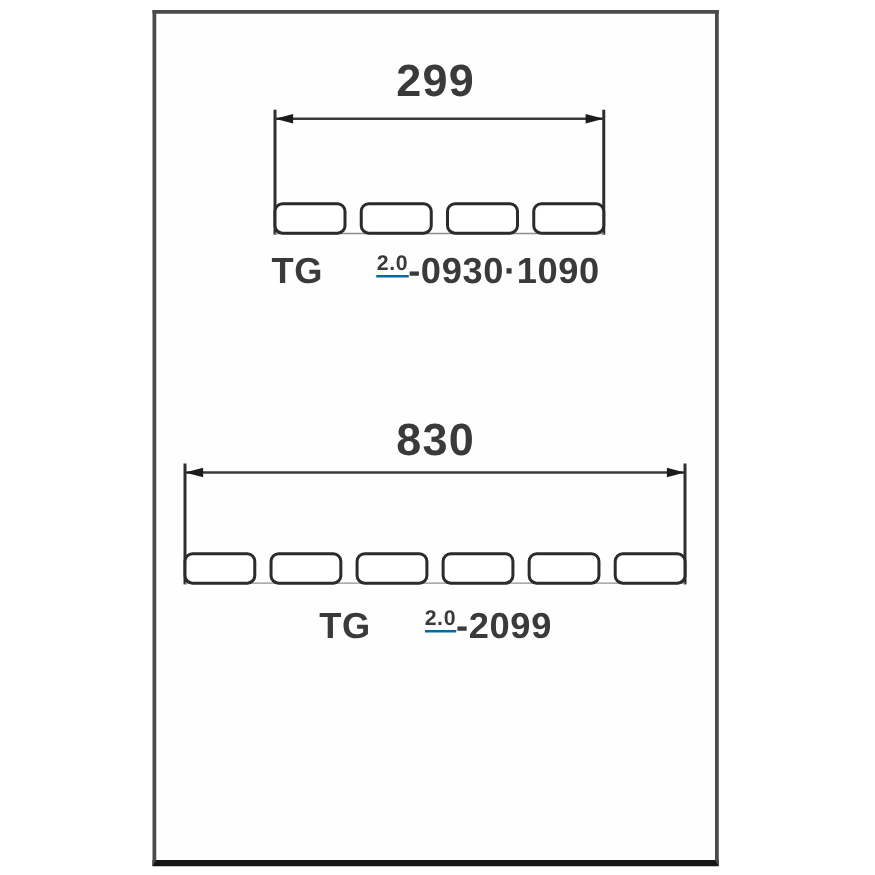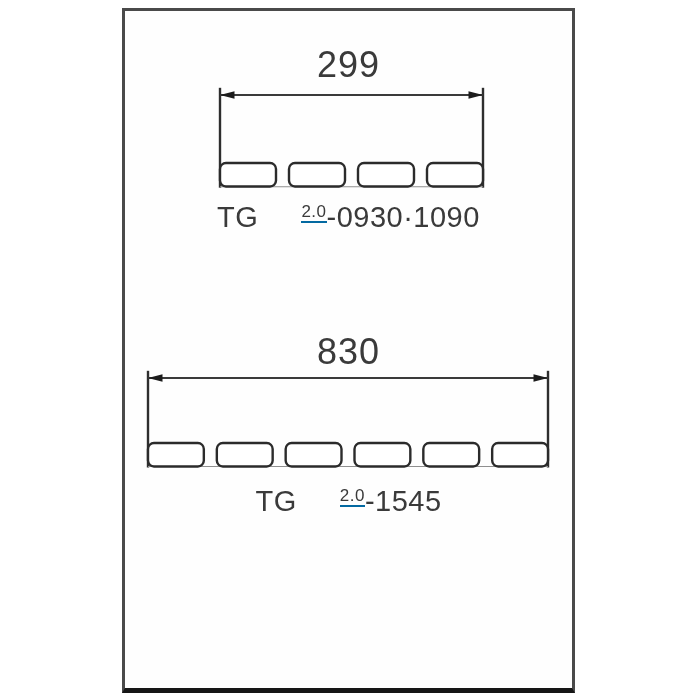--- a/index.html
+++ b/index.html
@@ -1,18 +1,18 @@
 <!DOCTYPE html>
 <html><head>
 <meta charset="utf-8">
 <style>
   html,body{margin:0;padding:0;background:#ffffff;}
   .canvas{
     position:relative;width:692px;height:700px;background:#ffffff;
-    font-family:"Liberation Sans","DejaVu Sans",sans-serif;overflow:hidden;
+    font-family:"Liberation Sans","DejaVu Sans",sans-serif;overflow:hidden;font-weight:bold;
   }
   .frame{
     position:absolute;left:122px;top:8px;width:453px;height:685px;
     box-sizing:border-box;background:#fefefe;
     border-top:3px solid #4a4a4a;border-left:3px solid #4a4a4a;border-right:3px solid #4a4a4a;
     border-bottom:5px solid #161616;
   }
   .ctext{position:absolute;left:122px;width:453px;text-align:center;line-height:1.05;}
   .dim-num{font-size:36px;color:#3a3a3a;letter-spacing:1px;}
   .model{font-size:29px;color:#3a3a3a;letter-spacing:0.5px;white-space:nowrap;}
@@ -69,17 +69,17 @@
         <rect x="148.00" y="443" width="55.83" height="23.5" rx="6" class="tab"></rect>
         <rect x="216.83" y="443" width="55.83" height="23.5" rx="6" class="tab"></rect>
         <rect x="285.67" y="443" width="55.83" height="23.5" rx="6" class="tab"></rect>
         <rect x="354.50" y="443" width="55.83" height="23.5" rx="6" class="tab"></rect>
         <rect x="423.33" y="443" width="55.83" height="23.5" rx="6" class="tab"></rect>
         <rect x="492.17" y="443" width="55.83" height="23.5" rx="6" class="tab"></rect>
       </g>
   </svg>
 
   <div class="ctext model" style="top:486px;">
-    <span>TG</span><span class="sup">2.0</span><span>-1545</span>
+    <span>TG</span><span class="sup">2.0</span><span>-2099</span>
   </div>
 
 
 </div>
 
 </body></html>

